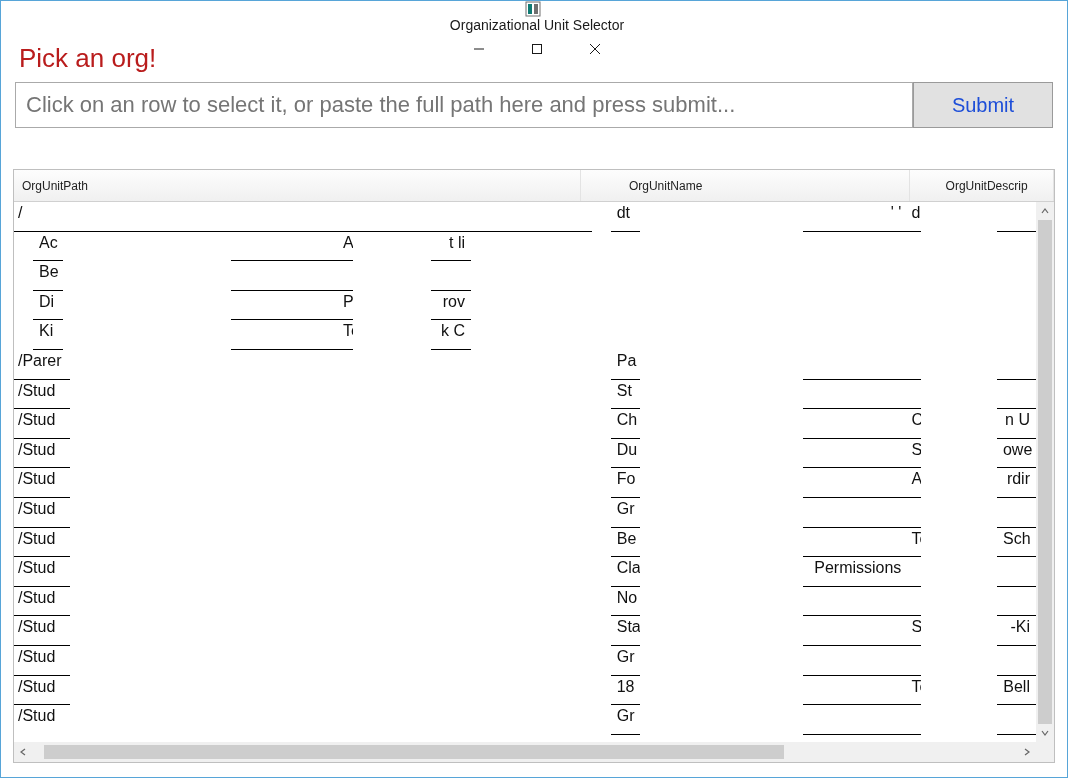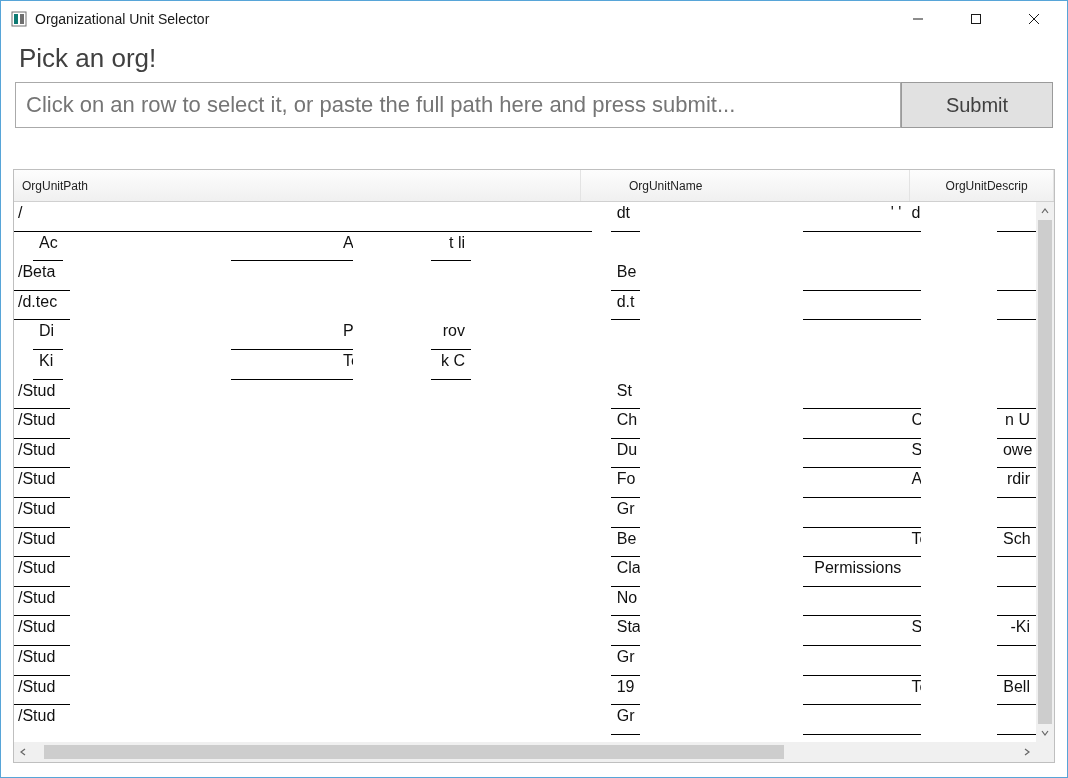--- a/index.html
+++ b/index.html
@@ -13,63 +13,64 @@
       border: 1px solid #57a5d8;
     }
     .titlebar {
       height: 36px;
       display: flex;
       align-items: center;
       padding: 0 4px 0 10px;
       background: #fff;
       color: #1a1a1a;
       font-size: 14px;
+      flex-direction: column;
     }
     .titlebar .app-icon {
       width: 16px; height: 16px;
       margin-right: 8px;
       display: inline-block;
     }
     .titlebar .title { flex: 1; }
     .win-controls { display: flex; }
     .win-btn {
       width: 58px; height: 32px;
       display: flex; align-items: center; justify-content: center;
       font-family: "Segoe UI", sans-serif;
       font-size: 12px;
       color: #1a1a1a;
       cursor: default;
     }
     .headline {
       padding: 6px 18px 8px 18px;
       font-size: 26px;
-      color: #404040;
+      color: #b91c1c;
     }
     .controls-row {
       display: flex;
       align-items: stretch;
       padding: 0 14px 10px 14px;
     }
     .path-input {
       flex: 1;
       font-size: 22px;
       color: #666;
       border: 1px solid #aaa;
       padding: 4px 10px;
       height: 46px;
       line-height: 36px;
       background: #fff;
     }
     .submit-btn {
-      width: 152px;
+      width: 140px;
       height: 46px;
       background: #e1e1e1;
       border: 1px solid #9a9a9a;
       font-size: 20px;
-      color: #404040;
+      color: #1d4ed8;
       cursor: default;
     }
 
     .table-wrap {
       position: absolute;
       left: 12px; right: 12px; top: 168px; bottom: 14px;
       border: 1px solid #bfbfbf;
       overflow: hidden;
     }
     .table-header {
@@ -217,54 +218,53 @@
       </div>
       <div class="row">
         <div class="cell c2a">Ac</div>
         <div class="cell c2gap"></div>
         <div class="cell c2b"></div>
         <div class="cell c3a">A</div>
         <div class="cell c3gap"></div>
         <div class="cell c3b">t li</div>
       </div>
       <div class="row">
-        <div class="cell c1">/Beta<div class="uline"></div></div>
         <div class="cell c2a">Be</div>
         <div class="cell c2gap"></div>
         <div class="cell c2b"></div>
         <div class="cell c3a"></div>
         <div class="cell c3gap"></div>
         <div class="cell c3b"></div>
       </div>
       <div class="row">
-        <div class="cell c1">/d.tec<div class="uline"></div></div>
-        <div class="cell c2a">d.t</div>
-        <div class="cell c2gap"></div>
-        <div class="cell c2b"></div>
-        <div class="cell c3a"></div>
-        <div class="cell c3gap"></div>
-        <div class="cell c3b"></div>
-      </div>
-      <div class="row">
         <div class="cell c2a">Di</div>
         <div class="cell c2gap"></div>
         <div class="cell c2b"></div>
         <div class="cell c3a">P</div>
         <div class="cell c3gap"></div>
         <div class="cell c3b">rov</div>
       </div>
       <div class="row">
         <div class="cell c2a">Ki</div>
         <div class="cell c2gap"></div>
         <div class="cell c2b"></div>
         <div class="cell c3a">Te</div>
         <div class="cell c3gap"></div>
         <div class="cell c3b">k C</div>
       </div>
       <div class="row">
+        <div class="cell c1">/Parer<div class="uline"></div></div>
+        <div class="cell c2a">Pa</div>
+        <div class="cell c2gap"></div>
+        <div class="cell c2b"></div>
+        <div class="cell c3a"></div>
+        <div class="cell c3gap"></div>
+        <div class="cell c3b"></div>
+      </div>
+      <div class="row">
         <div class="cell c1">/Stud<div class="uline"></div></div>
         <div class="cell c2a">St</div>
         <div class="cell c2gap"></div>
         <div class="cell c2b"></div>
         <div class="cell c3a"></div>
         <div class="cell c3gap"></div>
         <div class="cell c3b"></div>
       </div>
       <div class="row">
         <div class="cell c1">/Stud<div class="uline"></div></div>
@@ -342,21 +342,21 @@
         <div class="cell c1">/Stud<div class="uline"></div></div>
         <div class="cell c2a">Gr</div>
         <div class="cell c2gap"></div>
         <div class="cell c2b"></div>
         <div class="cell c3a"></div>
         <div class="cell c3gap"></div>
         <div class="cell c3b"></div>
       </div>
       <div class="row">
         <div class="cell c1">/Stud<div class="uline"></div></div>
-        <div class="cell c2a">19</div>
+        <div class="cell c2a">18</div>
         <div class="cell c2gap"></div>
         <div class="cell c2b"></div>
         <div class="cell c3a">Te</div>
         <div class="cell c3gap"></div>
         <div class="cell c3b">Bell</div>
       </div>
       <div class="row">
         <div class="cell c1">/Stud</div>
         <div class="cell c2a">Gr</div>
         <div class="cell c2gap"></div>

